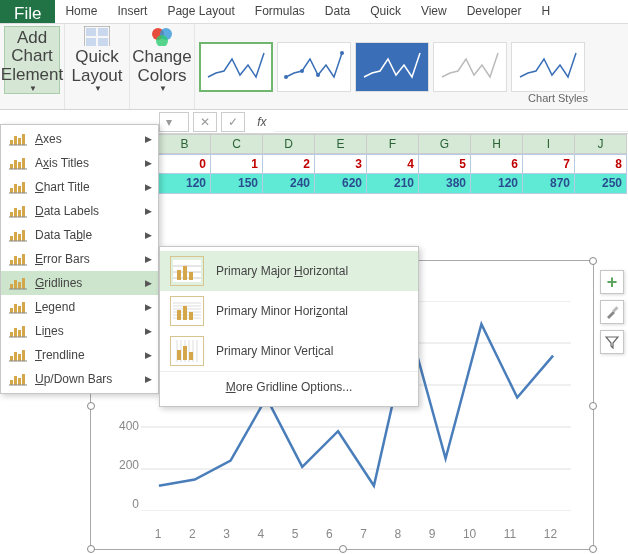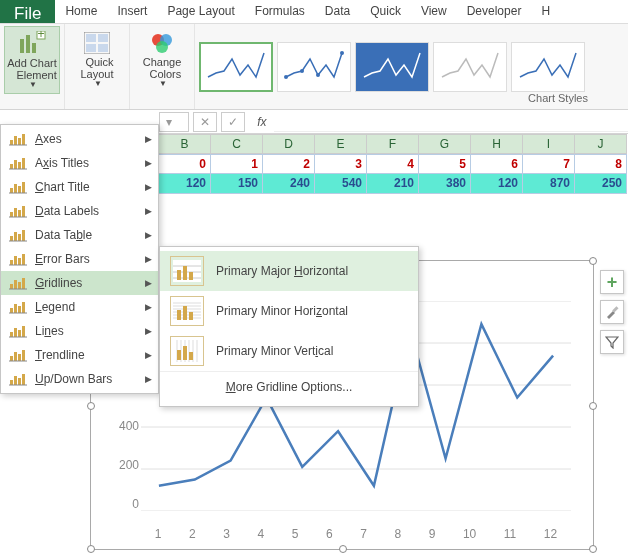--- a/index.html
+++ b/index.html
@@ -6,21 +6,21 @@
 body{background:#fff;width:628px;height:554px;overflow:hidden;position:relative;color:#444;}
 .titlebar{display:flex;height:24px;border-bottom:1px solid #ddd;}
 .file-tab{background:#217346;color:#fff;padding:4px 14px;font-size:17px;}
 .tabs{display:flex;}
 .tab{padding:4px 10px;color:#444;}
 .ribbon{height:86px;border-bottom:1px solid #d4d4d4;display:flex;position:relative;background:#f7f7f7;}
 .rgroup{display:flex;flex-direction:column;align-items:center;padding:2px 4px;border-right:1px solid #e5e5e5;}
 .big-btn{display:flex;flex-direction:column;align-items:center;justify-content:center;width:56px;height:68px;text-align:center;line-height:1.1;}
 .big-btn.sel{background:#d5e6d5;border:1px solid #a9cda9;}
 .big-btn svg{margin-bottom:2px;}
-.small-label{font-size:11px;white-space:pre-line;text-align:right;}
+.small-label{font-size:17px;white-space:pre-line;}
 .dd{font-size:8px;margin-left:2px;}
 .style-gallery{display:flex;gap:4px;padding:4px;align-items:center;}
 .thumb{width:74px;height:50px;border:1px solid #ddd;background:#fff;display:flex;align-items:center;justify-content:center;}
 .thumb.sel{border:2px solid #6fb76f;}
 .thumb.dark{background:#3a6fb7;}
 .cslabel{position:absolute;right:40px;top:92px;font-size:11px;color:#666;}
 .formula-bar{height:24px;border-bottom:1px solid #d4d4d4;display:flex;align-items:center;padding-left:159px;}
 .fb-box{border:1px solid #ccc;height:20px;padding:0 6px;display:flex;align-items:center;color:#999;margin-right:4px;}
 .fx{font-style:italic;padding:0 8px;color:#555;}
 .sheet{position:relative;}
@@ -179,21 +179,21 @@
       <div class="cell">4</div>
       <div class="cell">5</div>
       <div class="cell">6</div>
       <div class="cell">7</div>
       <div class="cell">8</div>
     </div>
   <div class="datarow r1" id="dr1">
       <div class="cell">120</div>
       <div class="cell">150</div>
       <div class="cell">240</div>
-      <div class="cell">540</div>
+      <div class="cell">620</div>
       <div class="cell">210</div>
       <div class="cell">380</div>
       <div class="cell">120</div>
       <div class="cell">870</div>
       <div class="cell">250</div>
     </div>
   <div class="hsel"></div>
   <div class="rowhdr" id="rowhdr" style="top:60px;">
       <div>9</div>
       <div>10</div>

